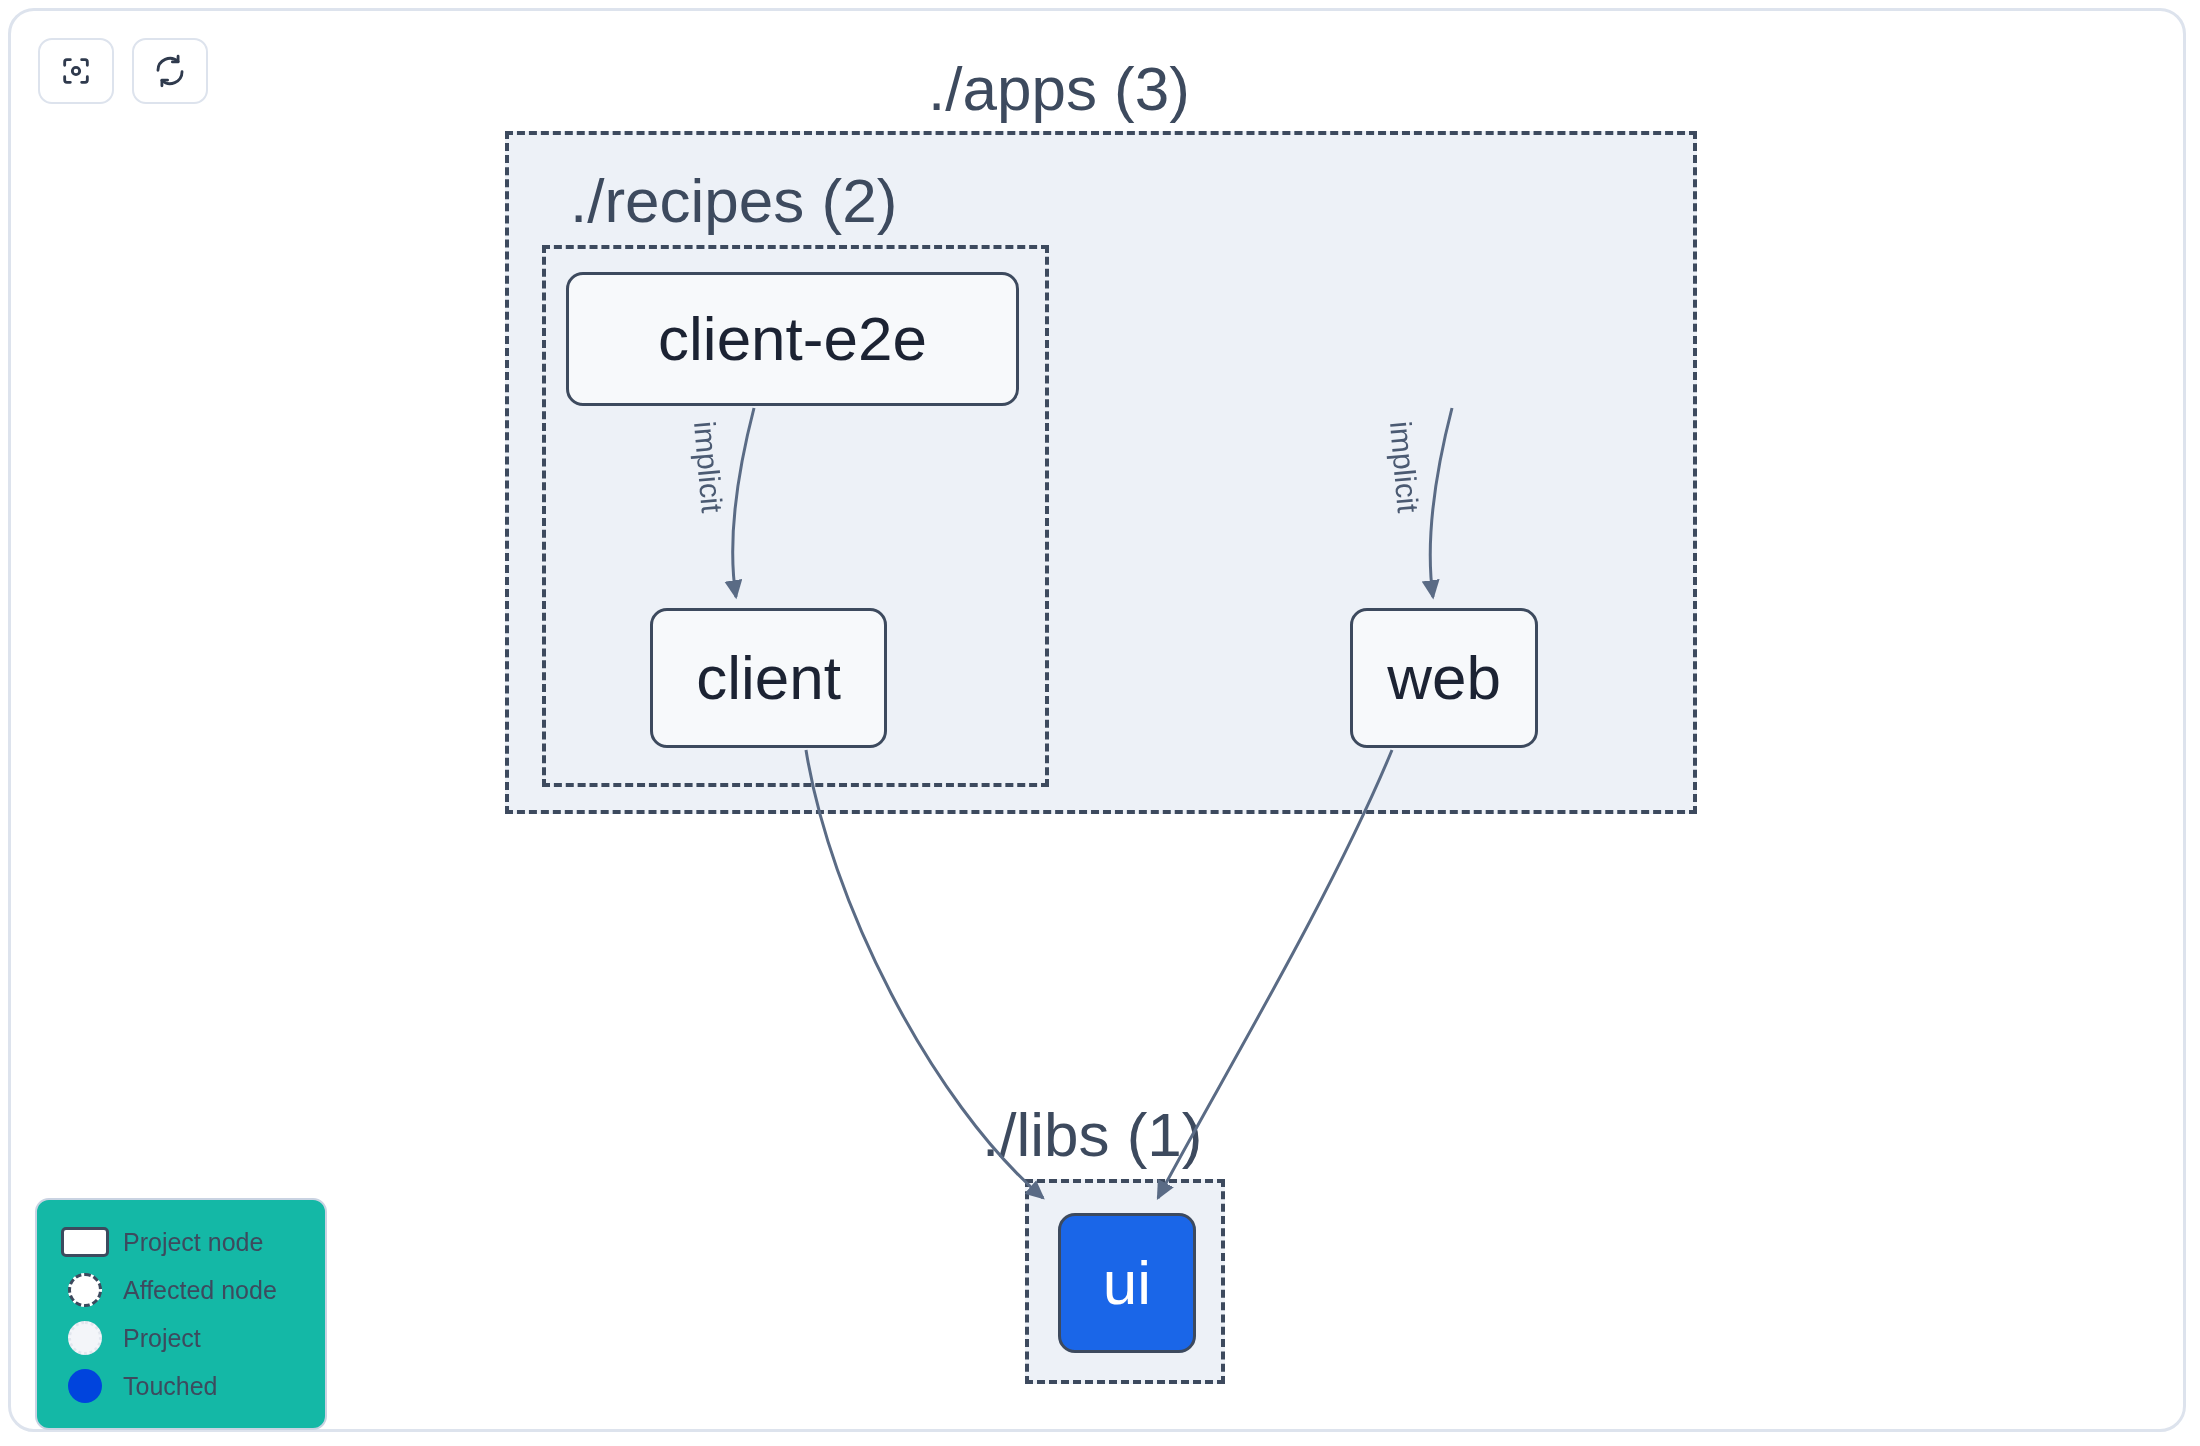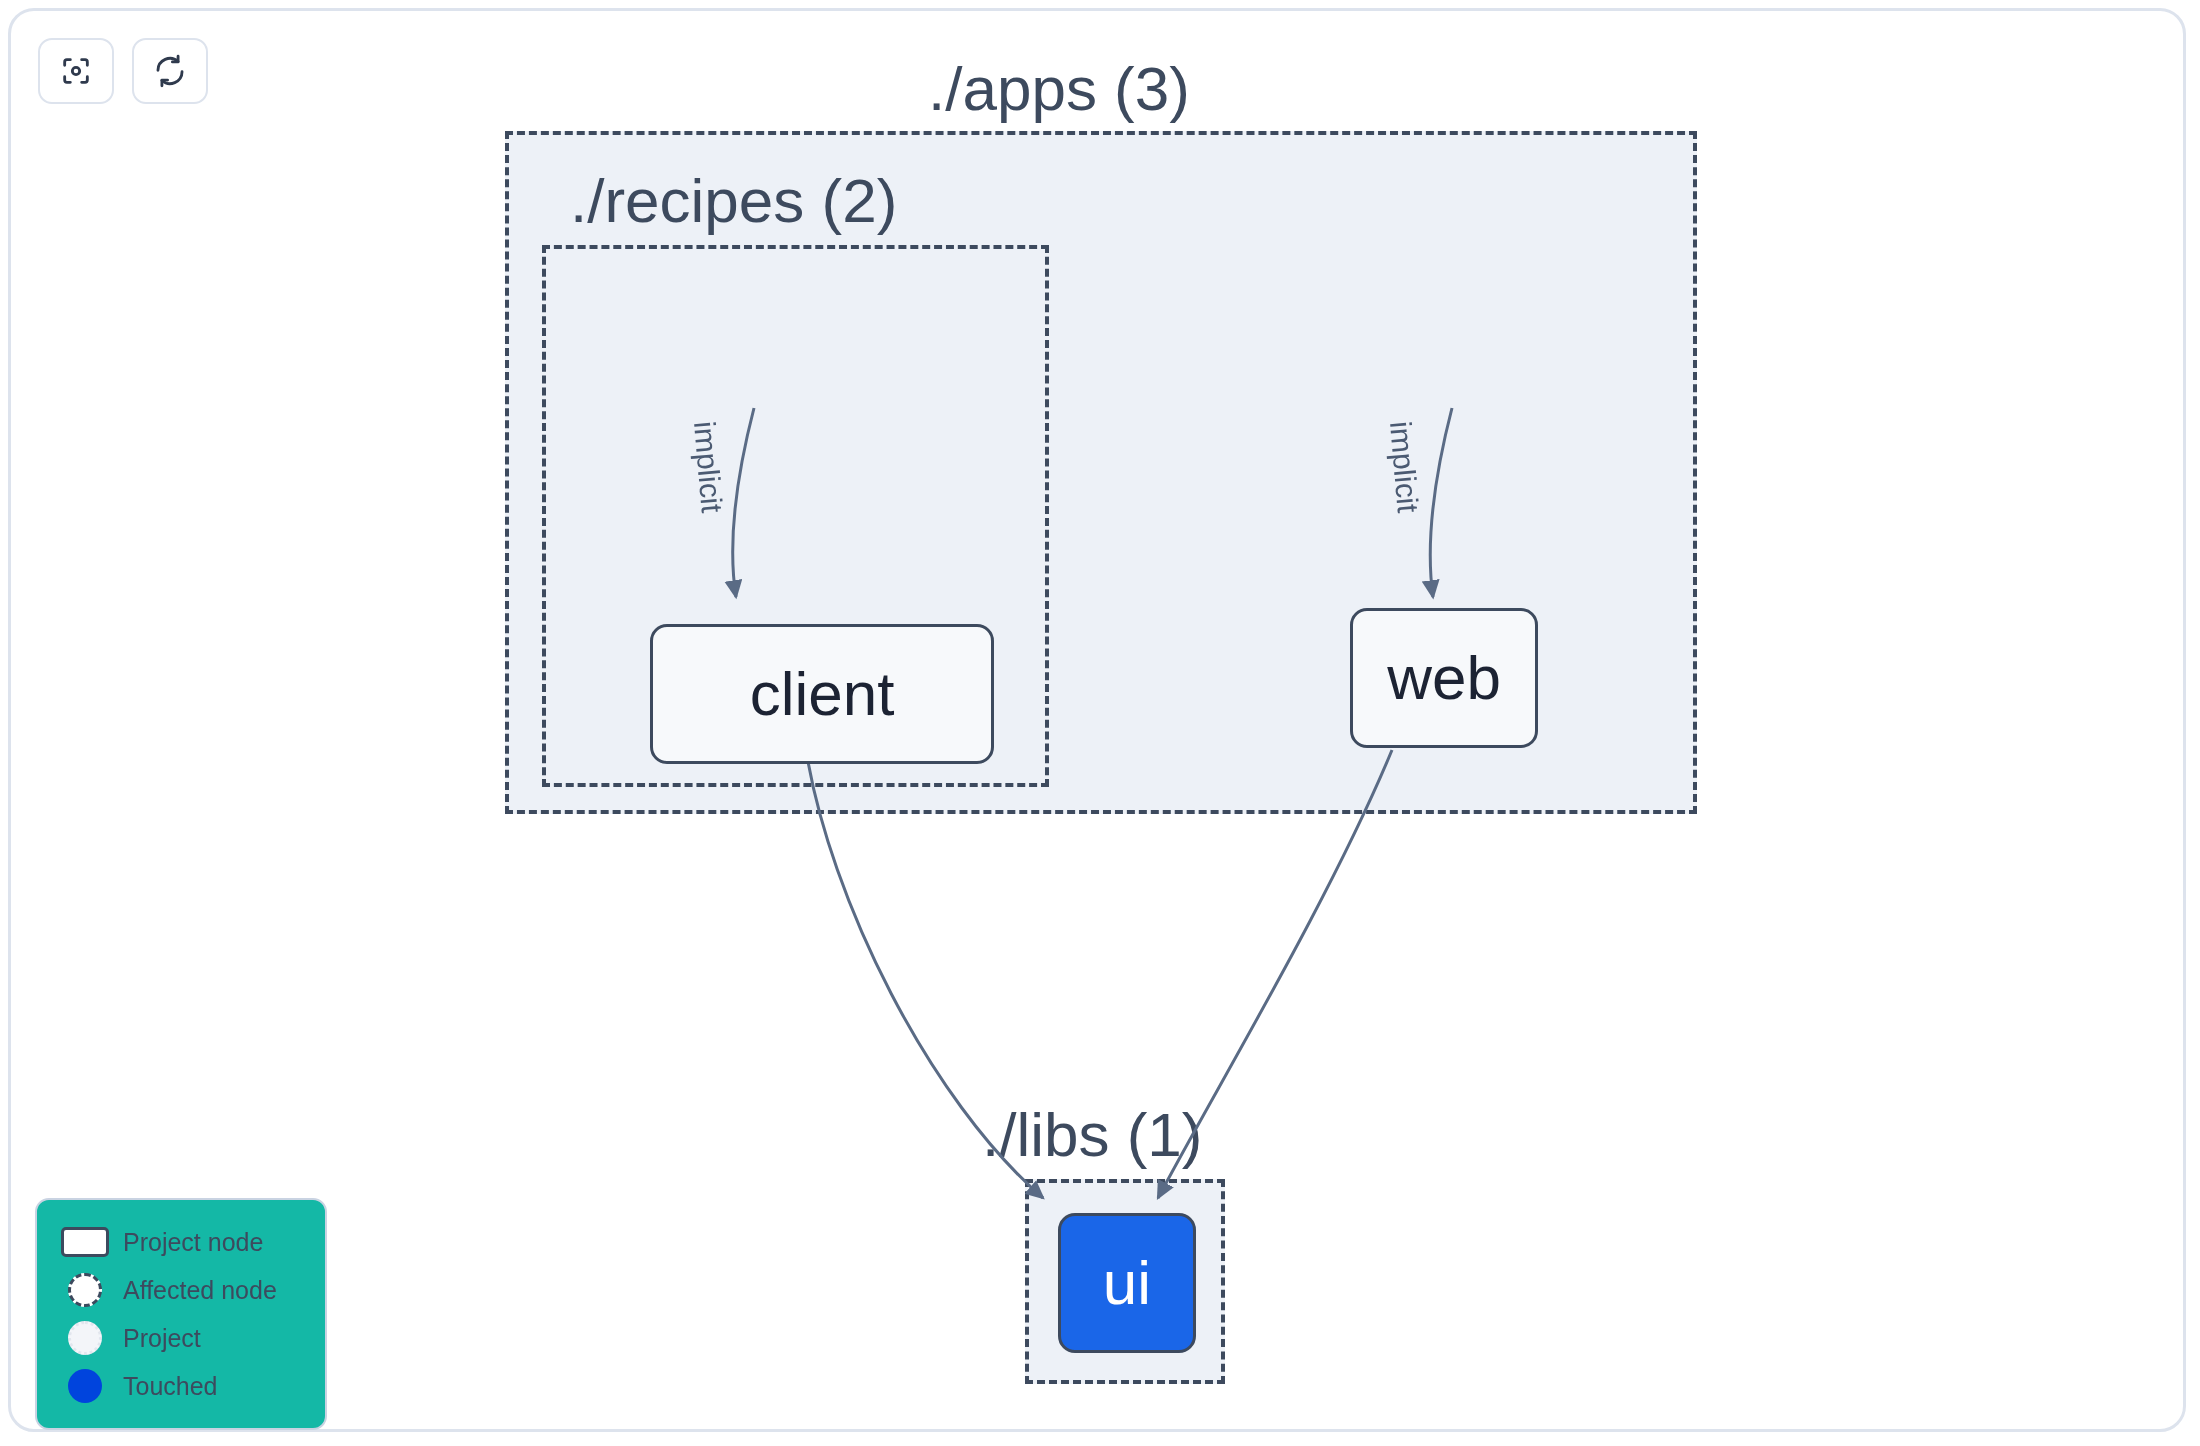--- a/index.html
+++ b/index.html
@@ -108,21 +108,21 @@
     box-sizing: border-box;
     cursor: pointer;
     font-family: "Liberation Sans", sans-serif;
   }
   .node.touched {
     background: #1a66e8;
     color: #ffffff;
   }
   .n-client-e2e { left: 566px;  top: 272px;  width: 453px; height: 134px; }
   .n-web-e2e    { left: 1265px; top: 272px;  width: 402px; height: 134px; }
-  .n-client     { left: 650px;  top: 624px;  width: 344px; height: 140px; }
+  .n-client     { left: 650px;  top: 608px;  width: 237px; height: 140px; }
   .n-web        { left: 1350px; top: 608px;  width: 188px; height: 140px; }
   .n-ui         { left: 1058px; top: 1213px; width: 138px; height: 140px; }
 
   
   .edge-label {
     position: absolute;
     color: #4b5a72;
     font-size: 30px;
     line-height: 1;
     white-space: nowrap;
@@ -228,20 +228,21 @@
       <path d="M 1452,408 C 1436,470 1425,540 1433,597" fill="none" stroke="#5a6b85" stroke-width="3" marker-end="url(#arrowhead)"></path>
 
       <path d="M 806,750 C 830,900 930,1100 1043,1198" fill="none" stroke="#5a6b85" stroke-width="3" marker-end="url(#arrowhead)"></path>
 
       <path d="M 1392,750 C 1330,900 1215,1090 1158,1198" fill="none" stroke="#5a6b85" stroke-width="3" marker-end="url(#arrowhead)"></path>
     </svg>
 
     <div class="edge-label el-1">implicit</div>
     <div class="edge-label el-2">implicit</div>
 
+    <div class="node n-client-e2e">client-e2e</div>
     <div class="node n-client">client</div>
     <div class="node n-web">web</div>
     <div class="node n-ui touched">ui</div>
   </div>
 
   <div class="toolbar">
     <button class="tool-btn">
       <span>
         <svg width="34" height="34" viewBox="0 0 24 24" fill="none" stroke="#2f3a4d" stroke-width="2" stroke-linecap="round" stroke-linejoin="round">
           <path d="M4 8 V5.6 A1.6 1.6 0 0 1 5.6 4 H8"></path>

